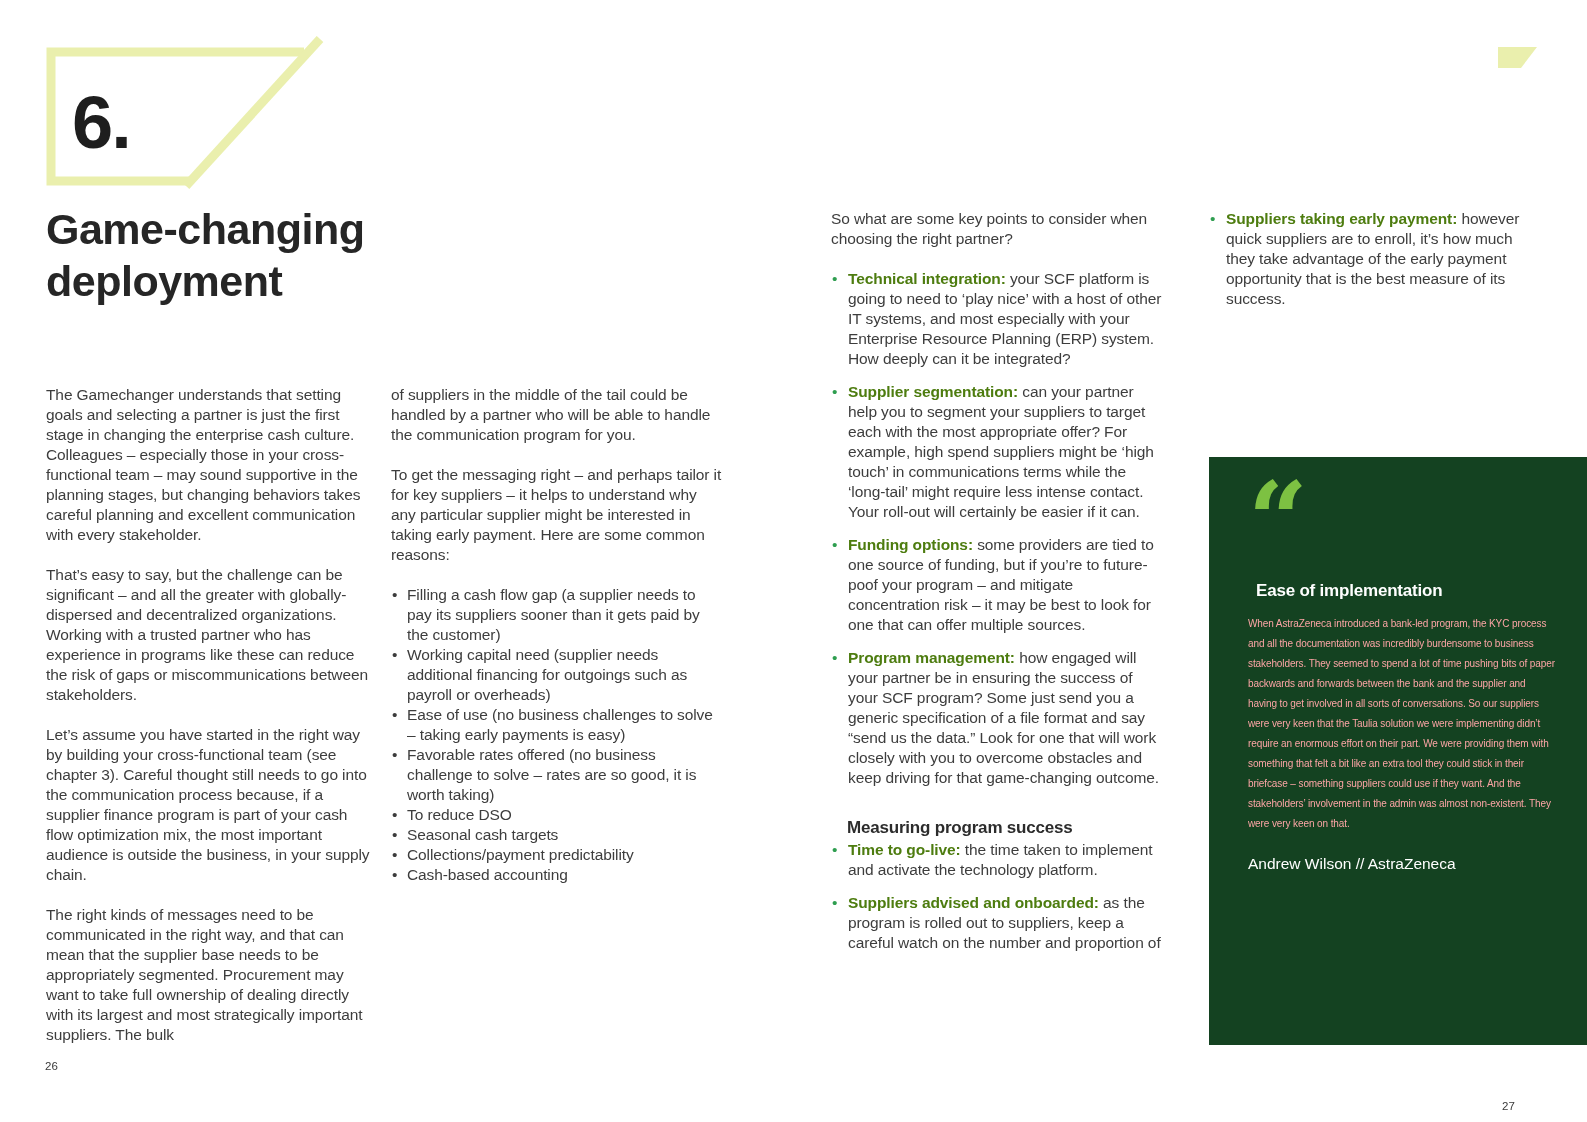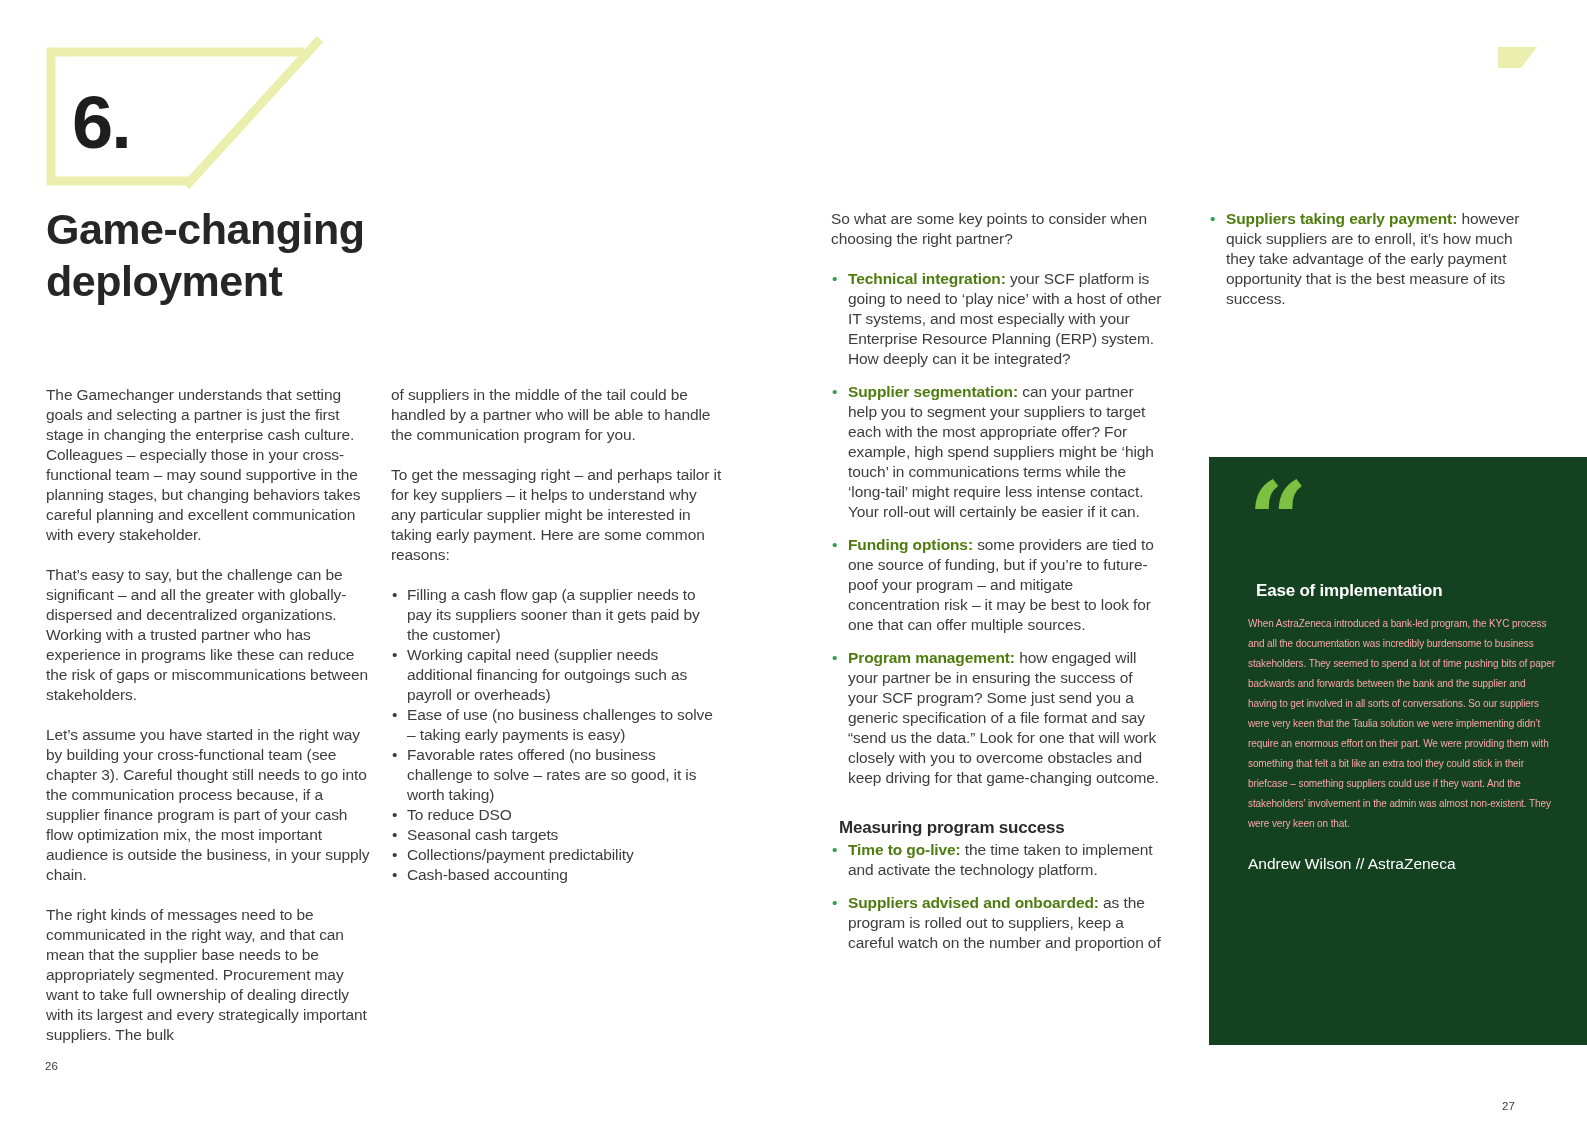--- a/index.html
+++ b/index.html
@@ -31,21 +31,21 @@
     font-size:43px;line-height:52px;font-weight:bold;color:#262626;letter-spacing:-0.5px;
   }
   .plain-list{list-style:none;margin:0;padding:0;}
   .plain-list li{position:relative;padding-left:16px;margin:0;}
   .plain-list li .dot{position:absolute;left:1px;top:0;color:#3d3d3d;}
   .key-list{list-style:none;margin:0;padding:0;}
   .key-list li{position:relative;padding-left:17px;margin:0 0 13px 0;}
   .key-list li .dot{position:absolute;left:1px;top:0;color:#2f9e50;}
   .key-label{font-weight:bold;color:#4d7c0f;}
   .subheading{
-    font-size:17px;font-weight:bold;color:#2c2c2c;margin:30px 0 2px 8px;letter-spacing:-0.2px;
+    font-size:17px;font-weight:bold;color:#2c2c2c;margin:30px 0 2px 16px;letter-spacing:-0.2px;
   }
   .quote-box{
     position:absolute;left:1209px;top:457px;width:378px;height:588px;
     background:#144221;box-sizing:border-box;padding:34px 30px 0 39px;color:#ffffff;
   }
   .quote-mark{
     font-family:"DejaVu Serif", serif;font-weight:bold;
     font-size:104px;line-height:60px;height:76px;color:#7dc142;overflow:visible;
   }
   .quote-heading{font-size:17px;font-weight:bold;color:#ffffff;margin:14px 0 0 8px;letter-spacing:-0.2px;}
@@ -73,21 +73,21 @@
 
   <div class="page-title">
     <div>Game-changing</div>
     <div>deployment</div>
   </div>
 
   <div class="col body-text" style="left:46px;top:385px;width:332px;">
     <p>The Gamechanger understands that setting goals and selecting a partner is just the first stage in changing the enterprise cash culture. Colleagues – especially those in your cross-functional team – may sound supportive in the planning stages, but changing behaviors takes careful planning and excellent communication with every stakeholder.</p>
     <p>That’s easy to say, but the challenge can be significant – and all the greater with globally-dispersed and decentralized organizations. Working with a trusted partner who has experience in programs like these can reduce the risk of gaps or miscommunications between stakeholders.</p>
     <p>Let’s assume you have started in the right way by building your cross-functional team (see chapter 3). Careful thought still needs to go into the communication process because, if a supplier finance program is part of your cash flow optimization mix, the most important audience is outside the business, in your supply chain.</p>
-    <p>The right kinds of messages need to be communicated in the right way, and that can mean that the supplier base needs to be appropriately segmented. Procurement may want to take full ownership of dealing directly with its largest and every strategically important suppliers. The bulk</p>
+    <p>The right kinds of messages need to be communicated in the right way, and that can mean that the supplier base needs to be appropriately segmented. Procurement may want to take full ownership of dealing directly with its largest and most strategically important suppliers. The bulk</p>
   </div>
 
   <div class="col body-text" style="left:391px;top:385px;width:332px;">
     <p>of suppliers in the middle of the tail could be handled by a partner who will be able to handle the communication program for you.</p>
     <p>To get the messaging right – and perhaps tailor it for key suppliers – it helps to understand why any particular supplier might be interested in taking early payment. Here are some common reasons:</p>
     <ul class="plain-list">
       <li><span class="dot">•</span><span>Filling a cash flow gap (a supplier needs to pay its suppliers sooner than it gets paid by the customer)</span></li>
       <li><span class="dot">•</span><span>Working capital need (supplier needs additional financing for outgoings such as payroll or overheads)</span></li>
       <li><span class="dot">•</span><span>Ease of use (no business challenges to solve – taking early payments is easy)</span></li>
       <li><span class="dot">•</span><span>Favorable rates offered (no business challenge to solve – rates are so good, it is worth taking)</span></li>

